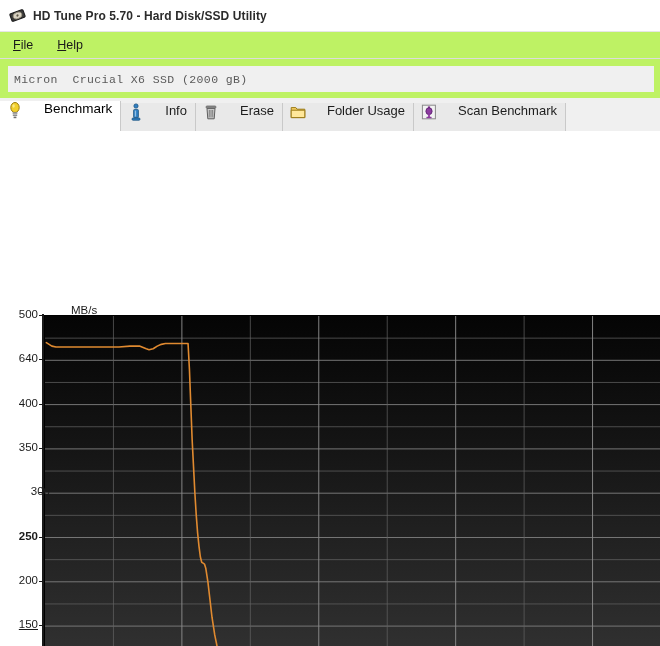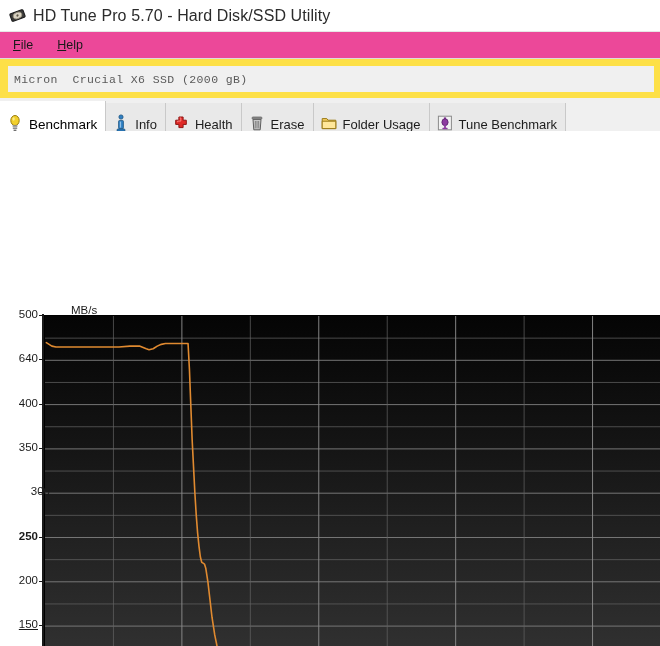--- a/index.html
+++ b/index.html
@@ -14,44 +14,45 @@
   
   .titlebar{
     position:absolute;left:0;top:0;width:660px;height:31px;
     background:#ffffff;
     display:flex;align-items:center;
   }
   .titlebar .tb-icon{
     margin-left:9px;width:17px;height:17px;position:relative;flex:0 0 auto;
   }
   .titlebar .tb-title{
-    margin-left:7px;font-size:16px;color:#2b2b2b;white-space:nowrap;
+    margin-left:7px;font-size:12px;color:#2b2b2b;white-space:nowrap;
     letter-spacing:.1px;
+    font-weight:bold;
   }
   .title-sep{
     position:absolute;left:0;top:31px;width:660px;height:1px;background:#e6e6e6;
   }
 
   
   .menubar{
     position:absolute;left:0;top:32px;width:660px;height:26px;
-    background:#ec4899;
+    background:#bef264;
     display:flex;align-items:center;
     border-bottom:1px solid #dcdcdc;
   }
   .menuitem{
     font-size:12.5px;color:#1a1a1a;padding:2px 11px;margin-left:2px;
     white-space:nowrap;
   }
   .menuitem u{text-decoration:underline;}
 
   
   .drivebar{
     position:absolute;left:0;top:59px;width:660px;height:39px;
-    background:#fde047;
+    background:#bef264;
   }
   .drivebox{
     position:absolute;left:8px;top:7px;width:644px;height:24px;
     background:#f0f0f0;
     border:1px solid #f0f0f0;
     display:flex;align-items:center;
   }
   .drivetext{
     font-family:"Liberation Mono","DejaVu Sans Mono",monospace;
     font-size:11.5px;color:#5a5a5a;letter-spacing:.4px;white-space:pre;
@@ -61,21 +62,21 @@
   
   .tabstrip{
     position:absolute;left:0;top:98px;width:660px;height:34px;
     background:#f0f0f0;
     display:flex;align-items:flex-end;
   }
   .tabstrip-underline{
     position:absolute;left:0;top:131px;width:660px;height:2px;background:#ffffff;
   }
   .tab{
-    height:29px;display:flex;align-items:flex-end;gap:6px;
+    height:29px;display:flex;align-items:flex-start;gap:21px;
     padding:0 8px 0 7px;
     background:#e9e9e9;
     border-right:1px solid #c9c9c9;
     box-sizing:border-box;
     white-space:nowrap;
   }
   .tab.active{
     background:#ffffff;height:31px;border-right:1px solid #c9c9c9;
   }
   .tab .tlabel{font-size:13px;color:#1d1d1d;}
@@ -156,29 +157,20 @@
         <svg width="16" height="18" viewBox="0 0 16 18">
           <circle cx="8" cy="3" r="2.1" fill="#2f7fc4" stroke="#18527f" stroke-width=".8"></circle>
           <rect x="5.6" y="6.4" width="4.8" height="8.4" rx="1" fill="#2f7fc4" stroke="#18527f" stroke-width=".8"></rect>
           <rect x="4" y="15" width="8" height="2.2" rx="1" fill="#2f7fc4" stroke="#18527f" stroke-width=".8"></rect>
           <rect x="6.8" y="7.6" width="1.3" height="6" fill="#bcdcf2" opacity=".7"></rect>
         </svg>
       </span>
       <span class="tlabel">Info</span>
     </div>
 
-    <div class="tab">
-      <span class="ticon">
-        <svg width="16" height="18" viewBox="0 0 16 18">
-          <path d="M5.9 3 h4.2 v3.2 h3.2 v4.2 h-3.2 v3.2 h-4.2 v-3.2 h-3.2 v-4.2 h3.2 z" fill="#e02a28" stroke="#8f1513" stroke-width="1" stroke-linejoin="round"></path>
-          <path d="M6.7 3.9 h1.1 v3.2 h-3.2 v1.1" fill="none" stroke="#ff8b88" stroke-width=".9"></path>
-        </svg>
-      </span>
-      <span class="tlabel">Health</span>
-    </div>
 
 
     <div class="tab">
       <span class="ticon">
         <svg width="16" height="18" viewBox="0 0 16 18">
           <rect x="3.2" y="3.1" width="9.6" height="2" rx=".6" fill="#9d9d9d" stroke="#5e5e5e" stroke-width=".9"></rect>
           <path d="M4 5.4 h8 l-.8 10.4 h-6.4 z" fill="#c9c9c9" stroke="#5e5e5e" stroke-width="1" stroke-linejoin="round"></path>
           <line x1="6.4" y1="7" x2="6.2" y2="14.4" stroke="#7a7a7a" stroke-width=".9"></line>
           <line x1="8" y1="7" x2="8" y2="14.4" stroke="#7a7a7a" stroke-width=".9"></line>
           <line x1="9.6" y1="7" x2="9.8" y2="14.4" stroke="#7a7a7a" stroke-width=".9"></line>
@@ -200,21 +192,21 @@
     <div class="tab">
       <span class="ticon">
         <svg width="16" height="18" viewBox="0 0 16 18">
           <rect x="1.4" y="2.2" width="13" height="13.6" fill="#f2f2f2" stroke="#8a8a8a" stroke-width="1"></rect>
           <rect x="6.9" y="3.4" width="2.2" height="1.6" fill="#7d2f8f"></rect>
           <ellipse cx="8" cy="8.2" rx="3.1" ry="3.4" fill="#8d3ba0" stroke="#5d2270" stroke-width=".9"></ellipse>
           <rect x="7.1" y="11" width="1.8" height="3.2" fill="#8d3ba0"></rect>
           <rect x="5.4" y="13.8" width="5.2" height="1.5" rx=".5" fill="#8d3ba0"></rect>
         </svg>
       </span>
-      <span class="tlabel">Tune Benchmark</span>
+      <span class="tlabel">Scan Benchmark</span>
     </div>
 
   </div>
   <div class="tabstrip-underline"></div>
 
   <div class="chartwrap">
 
     <div class="unit-label">MB/s</div>
 
     <div class="plot">

